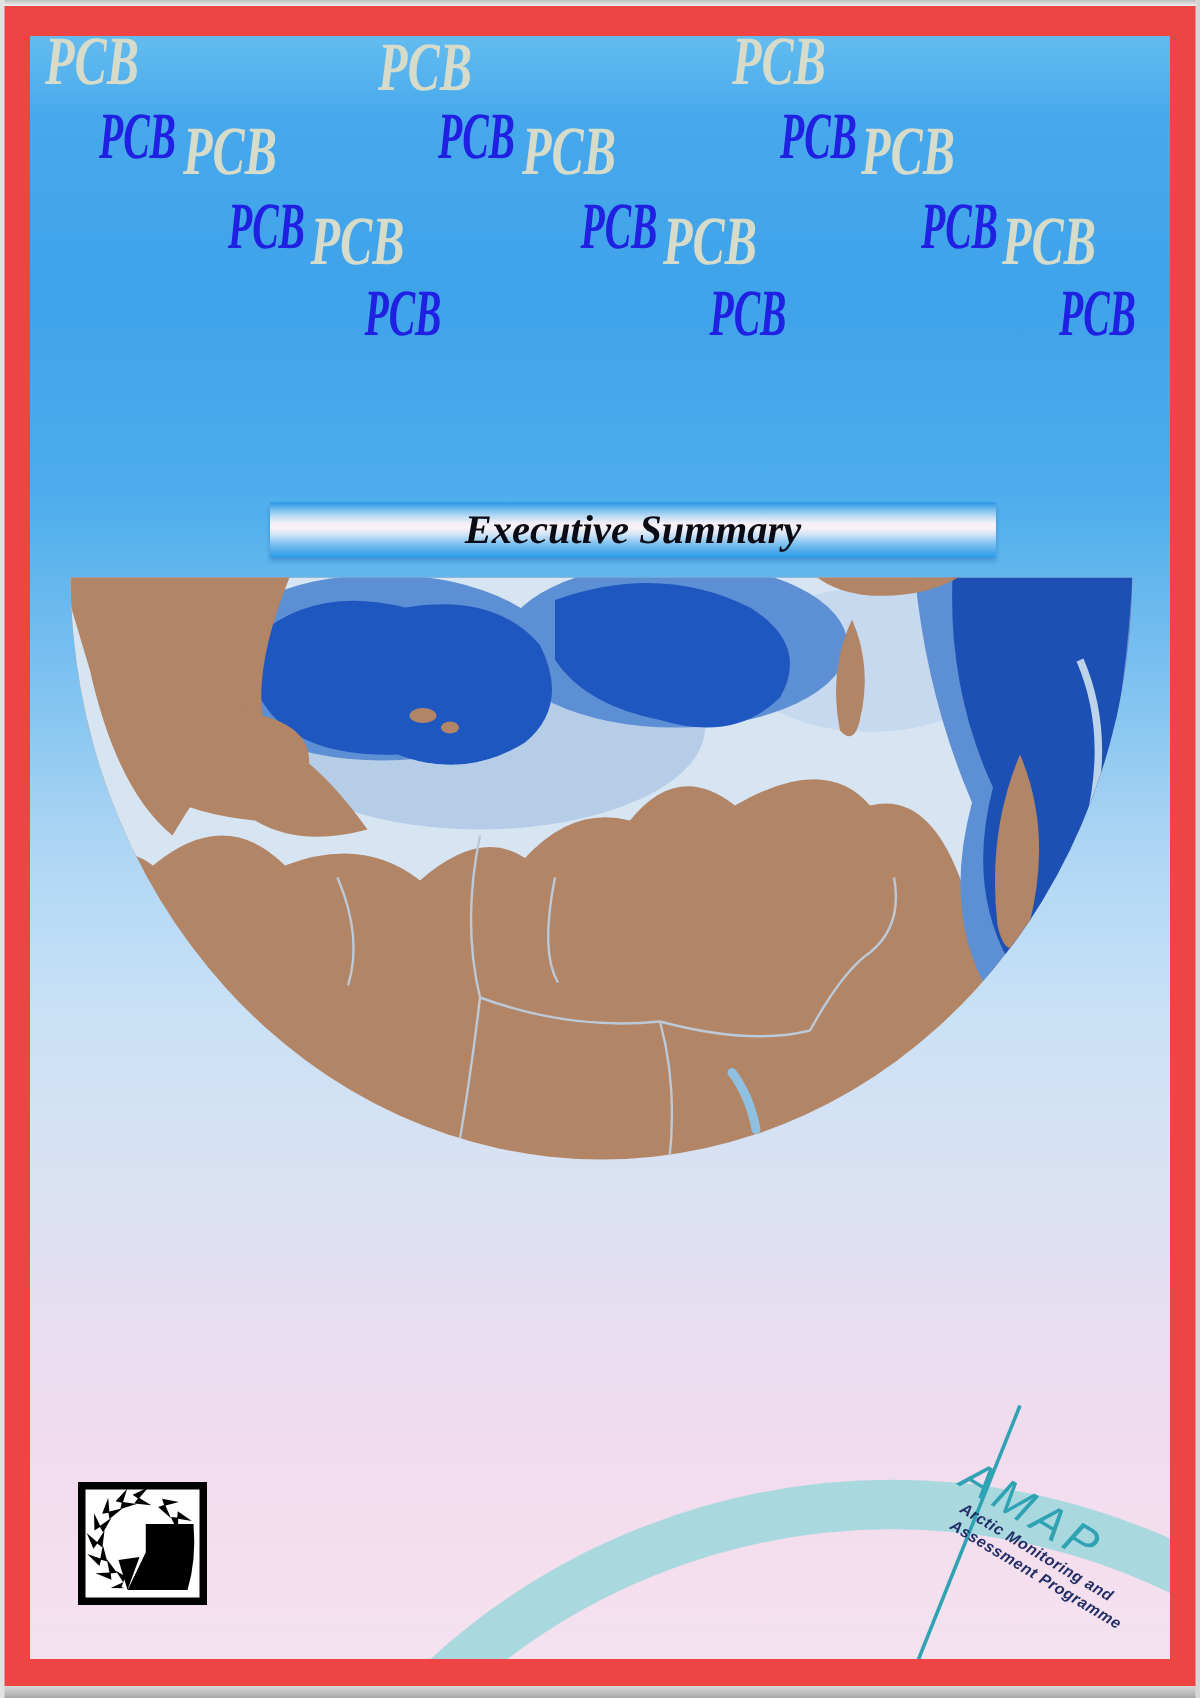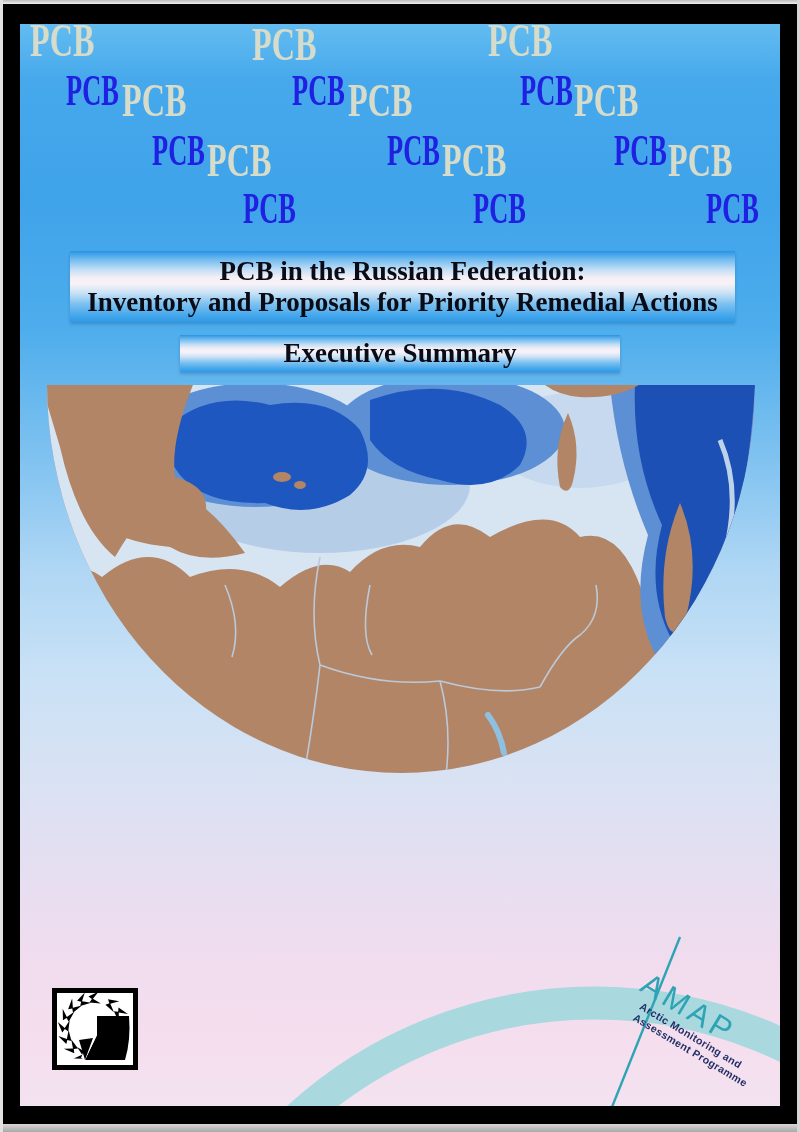--- a/index.html
+++ b/index.html
@@ -1,17 +1,17 @@
 <!DOCTYPE html>
 <html style="--pcb-light: #d6dbca; --pcb-blue: #2020e2; --amap-teal: #2fa3b4; --amap-navy: #222f66;"><head>
 <meta charset="utf-8">
 <style>
   html,body{margin:0;padding:0;background:#fff;}
-  .sheet{position:relative;width:800px;height:1132px;background:#000000;overflow:hidden;
-         font-family:"Liberation Serif",serif;}
+  .sheet{position:relative;width:800px;height:1132px;background:#ef4444;overflow:hidden;
+         font-family:"Liberation Serif",serif;font-style:italic;}
   .edge{position:absolute;}
   .edge-top{left:0;top:0;width:800px;height:4px;background:linear-gradient(#bdbdbd,#efefef);}
   .edge-bottom{left:0;top:1124px;width:800px;height:8px;background:linear-gradient(#d8d8d8,#a8a8a8);}
   .edge-left{left:0;top:0;width:3px;height:1132px;background:#e2e2e2;}
   .edge-right{left:797px;top:0;width:3px;height:1132px;background:#d6d6d6;}
 
   .cover{position:absolute;left:20px;top:24px;width:760px;height:1082px;overflow:hidden;
     background:linear-gradient(180deg,
       #63bcf0 0%, #47a9ec 5%, #3fa3ea 16%, #4dadec 28%, #7fc2f0 40%,
       #aed6f4 50%, #c9e1f6 60%, #d9e2f3 70%, #e7def1 79%, #f1dcee 87%,
@@ -22,21 +22,21 @@
        transform-origin:left top;white-space:nowrap;}
   .pcb.light{color:var(--pcb-light,#d6dbca);font-size:46px;transform:scaleX(.70);}
   .pcb.blue{color:var(--pcb-blue,#2020e2);font-size:44px;transform:scaleX(.60);}
 
   
   .banner{position:absolute;display:flex;flex-direction:column;justify-content:center;align-items:center;
     background:linear-gradient(180deg,#2894e4 0%,#66b6ee 10%,#c2def5 26%,#f6f0f6 38%,#f8f2f7 46%,
       #cfe4f6 58%,#7fc2f0 74%,#47a8ec 90%,#2e9ae6 100%);
     box-shadow:0 2px 3px rgba(20,70,130,.30);}
   .banner-title{left:50px;top:227px;width:665px;height:71px;}
-  .banner-sub{left:160px;top:311px;width:440px;height:37px;text-align:center;}
+  .banner-sub{left:160px;top:311px;width:484px;height:37px;text-align:center;}
   .banner .t{font-weight:bold;color:#0b0b15;font-size:27px;line-height:31px;white-space:nowrap;}
 
   .map-svg{position:absolute;left:0;top:361px;width:760px;height:392px;}
   .decor-svg{position:absolute;left:0;top:880px;width:760px;height:202px;}
 
   
   .amap{position:absolute;left:580px;top:890px;width:180px;height:200px;}
   .amap-acronym{position:absolute;left:53px;top:52px;font-family:"Liberation Sans",sans-serif;
     font-weight:normal;font-size:31px;letter-spacing:4px;color:var(--amap-teal,#2fa3b4);
     transform:rotate(31deg);transform-origin:left top;white-space:nowrap;}
@@ -74,24 +74,20 @@
         <span class="pcb light" style="left: 187px; top: 114px;">PCB</span>
         <span class="pcb blue" style="left: 367px; top: 105px;">PCB</span>
         <span class="pcb light" style="left: 422px; top: 114px;">PCB</span>
         <span class="pcb blue" style="left: 594px; top: 105px;">PCB</span>
         <span class="pcb light" style="left: 648px; top: 114px;">PCB</span>
         <span class="pcb blue" style="left: 223px; top: 163px;">PCB</span>
         <span class="pcb blue" style="left: 453px; top: 163px;">PCB</span>
         <span class="pcb blue" style="left: 686px; top: 163px;">PCB</span>
       </div>
 
-    <div class="banner banner-title">
-      <div class="t">PCB in the Russian Federation:</div>
-      <div class="t">Inventory and Proposals for Priority Remedial Actions</div>
-    </div>
 
     <div class="banner banner-sub">
       <div class="t">Executive Summary</div>
     </div>
 
     <svg class="map-svg" viewBox="0 0 760 392">
       <defs>
         <clipPath id="disc">
             <ellipse cx="381" cy="-2" rx="354" ry="390"></ellipse>
           </clipPath>

